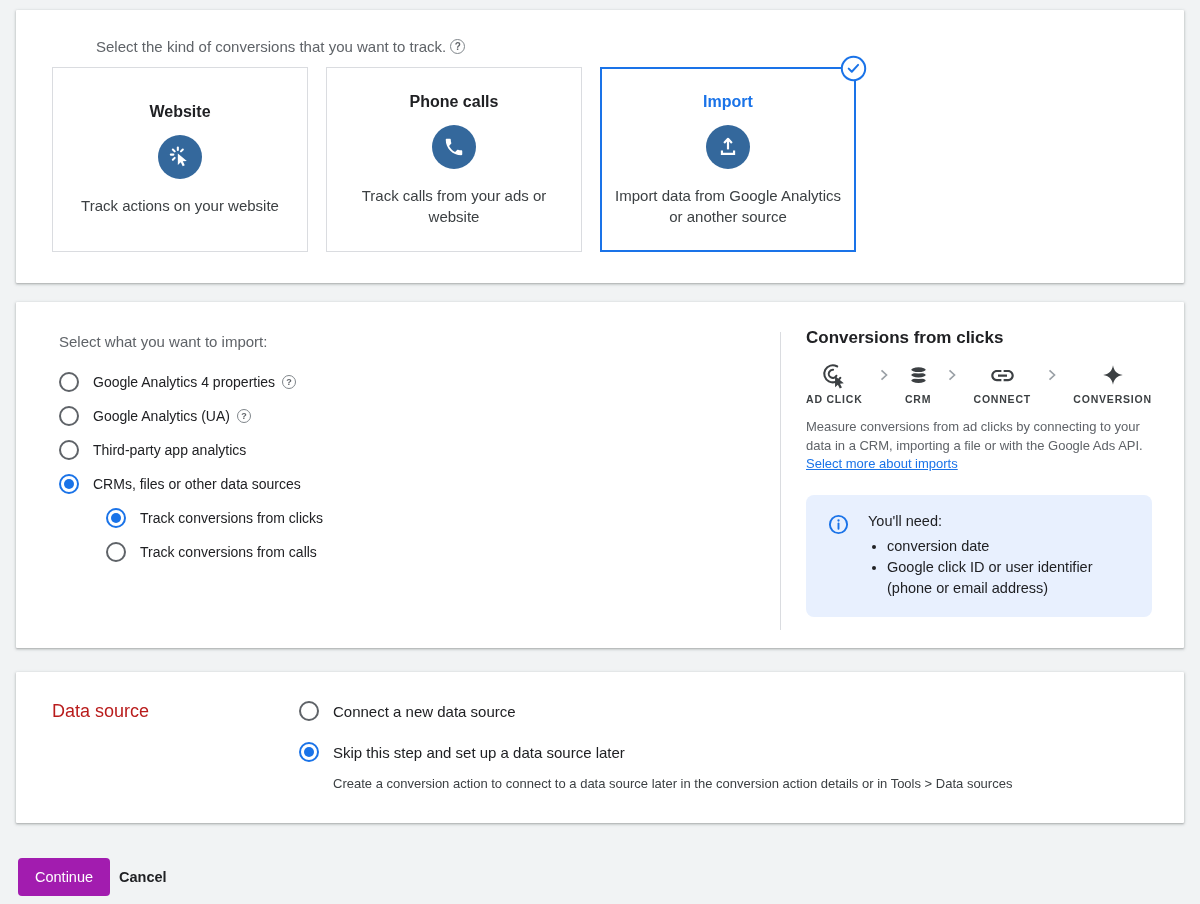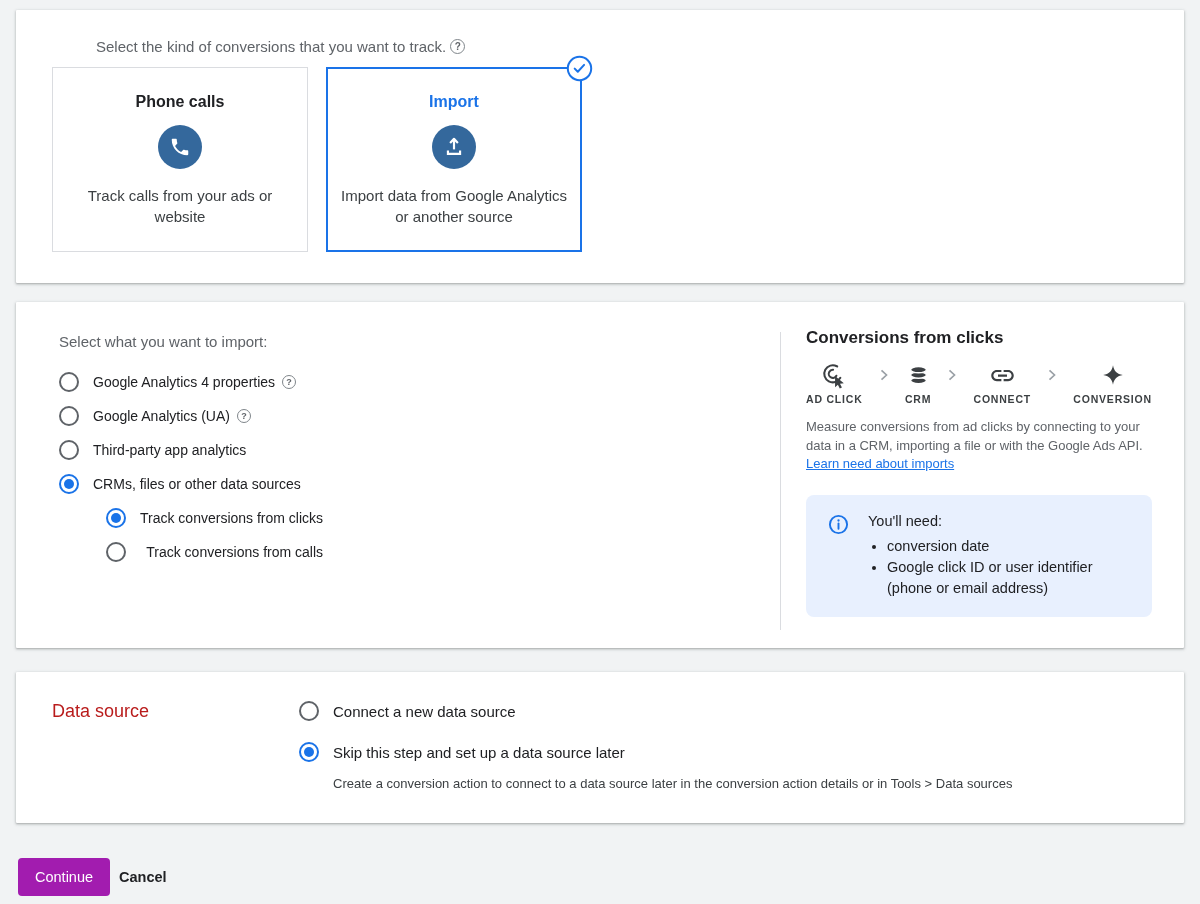--- a/index.html
+++ b/index.html
@@ -39,21 +39,21 @@
     width:44px; height:44px; border-radius:50%; background:#34689c;
     display:flex; align-items:center; justify-content:center; margin:14px 0 16px;
   }
   .tc-desc { font-size:15px; line-height:21px; color:#3c4043; max-width:234px; }
   .tc-check { position:absolute; top:-14px; right:-13px; width:27px; height:27px; }
   
   #section-import { top:302px; height:346px; }
   .import-title { position:absolute; top:31px; left:43px; font-size:15px; color:#5f6368; }
   .radio-list { position:absolute; top:63px; left:43px; }
   .radio-row { display:flex; align-items:center; height:34px; cursor:pointer; }
-  .radio-row.sub { margin-left:47px;justify-content:space-between; }
+  .radio-row.sub { margin-left:47px; }
   .radio-outer {
     width:20px; height:20px; border:2px solid #5f6368; border-radius:50%;
     flex:0 0 auto; display:flex; align-items:center; justify-content:center; background:#fff;
   }
   .radio-row.checked .radio-outer, .ds-row.checked .radio-outer { border-color:#1a73e8; }
   .radio-inner { width:10px; height:10px; border-radius:50%; background:transparent; }
   .radio-row.checked .radio-inner, .ds-row.checked .radio-inner { background:#1a73e8; }
   .radio-label { margin-left:14px; font-size:14px; color:#202124; }
   .radio-row .help-icon { margin-left:7px; width:14px; height:14px; font-size:9px; }
   .v-divider { position:absolute; left:764px; top:30px; height:298px; width:1px; background:#dadce0; }
@@ -98,20 +98,36 @@
 <body>
 
 <div class="section" id="section-types">
   <div class="s1-header">
     <span>Select the kind of conversions that you want to track.</span>
     <span class="help-icon">?</span>
   </div>
 
   <div class="cards-row">
 
+    <div class="type-card">
+      <div class="tc-title">Website</div>
+      <div class="tc-icon">
+        <svg width="26" height="26" viewBox="0 0 24 24">
+          <g stroke="#fff" stroke-width="1.9" stroke-linecap="round">
+            <line x1="10" y1="5.6" x2="10" y2="3.2"></line>
+            <line x1="7.1" y1="6.8" x2="5.4" y2="5.1"></line>
+            <line x1="5.9" y1="9.8" x2="3.5" y2="9.8"></line>
+            <line x1="7.1" y1="12.8" x2="5.4" y2="14.5"></line>
+            <line x1="12.9" y1="6.8" x2="14.6" y2="5.1"></line>
+          </g>
+          <polygon fill="#fff" points="10,8.8 10,19.4 12.7,16.9 14.5,20.6 16.4,19.7 14.6,16 18.3,15.6"></polygon>
+        </svg>
+      </div>
+      <div class="tc-desc">Track actions on your website</div>
+    </div>
 
 
     <div class="type-card">
       <div class="tc-title">Phone calls</div>
       <div class="tc-icon">
         <svg width="22" height="22" viewBox="0 0 24 24">
           <path fill="#fff" d="M6.62 10.79c1.44 2.83 3.76 5.14 6.59 6.59l2.2-2.2c.27-.27.67-.36 1.02-.24 1.12.37 2.33.57 3.57.57.55 0 1 .45 1 1V20c0 .55-.45 1-1 1-9.39 0-17-7.61-17-17 0-.55.45-1 1-1h3.5c.55 0 1 .45 1 1 0 1.25.2 2.45.57 3.57.11.35.03.74-.25 1.02l-2.2 2.2z"></path>
         </svg>
       </div>
       <div class="tc-desc">Track calls from your ads or website</div>
@@ -242,21 +258,21 @@
           <svg width="24" height="24" viewBox="0 0 24 24">
             <path fill="#3c4043" d="M12 2.2 C12.85 7.9 16.1 11.15 21.8 12 C16.1 12.85 12.85 16.1 12 21.8 C11.15 16.1 7.9 12.85 2.2 12 C7.9 11.15 11.15 7.9 12 2.2 Z"></path>
           </svg>
         </div>
         <div class="flow-label">CONVERSION</div>
       </div>
     </div>
 
     <div class="panel-desc">
       <span>Measure conversions from ad clicks by connecting to your data in a CRM, importing a file or with the Google Ads API.</span>
-      <span class="panel-link">Learn need about imports</span>
+      <span class="panel-link">Select more about imports</span>
     </div>
 
     <div class="info-box">
       <div class="info-icon-col">
         <svg width="21" height="21" viewBox="0 0 22 22">
           <circle cx="11" cy="11" r="9" fill="none" stroke="#1a73e8" stroke-width="2"></circle>
           <line x1="11" y1="10" x2="11" y2="15.4" stroke="#1a73e8" stroke-width="2" stroke-linecap="round"></line>
           <circle cx="11" cy="6.8" r="1.2" fill="#1a73e8"></circle>
         </svg>
       </div>

